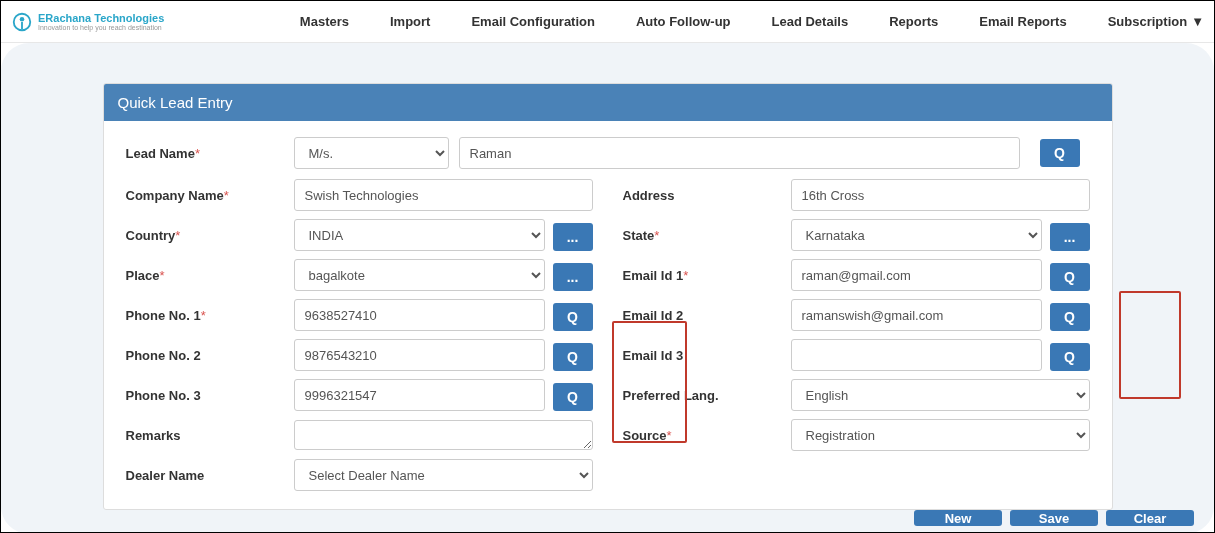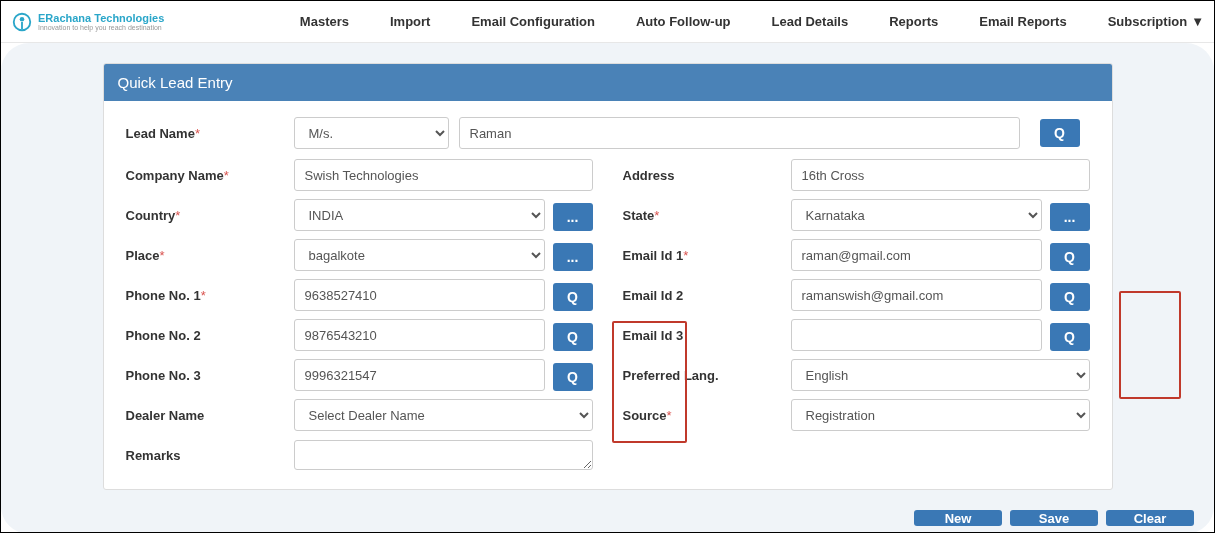--- a/index.html
+++ b/index.html
@@ -45,21 +45,21 @@
     display: flex;
     gap: 28px;
     font-size: 13px;
     font-weight: 600;
     color: #333;
   }
   .nav-item { cursor: pointer; white-space: nowrap; padding-left: 13px; }
   .nav-item .caret { margin-left:4px; }
   .page-body {
     background: #f0f4f8;
-    padding: 20px 15px 12px 15px;
+    padding: 40px 15px 12px 15px;
     height: calc(533px - 42px);
     position: relative;
     border-radius: 28px;
   }
   .panel {
     width: 1010px;
     margin: 0 auto;
     background: #fff;
     border: 1px solid #ddd;
     border-radius: 3px;
@@ -268,29 +268,29 @@
             </div>
           </div>
           <div class="field-row">
             <div class="label-cell"><span>Phone No. 3</span></div>
             <div class="control-cell">
               <input class="form-control short-control" value="9996321547" style="">
               <button class="btn btn-primary btn-q">Q</button>
             </div>
           </div>
           <div class="field-row">
+            <div class="label-cell"><span>Remarks</span></div>
+            <div class="control-cell">
+              <textarea class="form-control" value="" style=""></textarea>
+            </div>
+          </div>
+          <div class="field-row">
             <div class="label-cell"><span>Dealer Name</span></div>
             <div class="control-cell">
               <select class="form-control"><option>Select Dealer Name</option></select>
-            </div>
-          </div>
-          <div class="field-row">
-            <div class="label-cell"><span>Remarks</span></div>
-            <div class="control-cell">
-              <textarea class="form-control" value="" style=""></textarea>
             </div>
           </div>
         </div>
 
         <div class="col">
           <div class="field-row">
             <div class="label-cell"><span>Address</span></div>
             <div class="control-cell">
               <input class="form-control" value="16th Cross" style="">
             </div>

